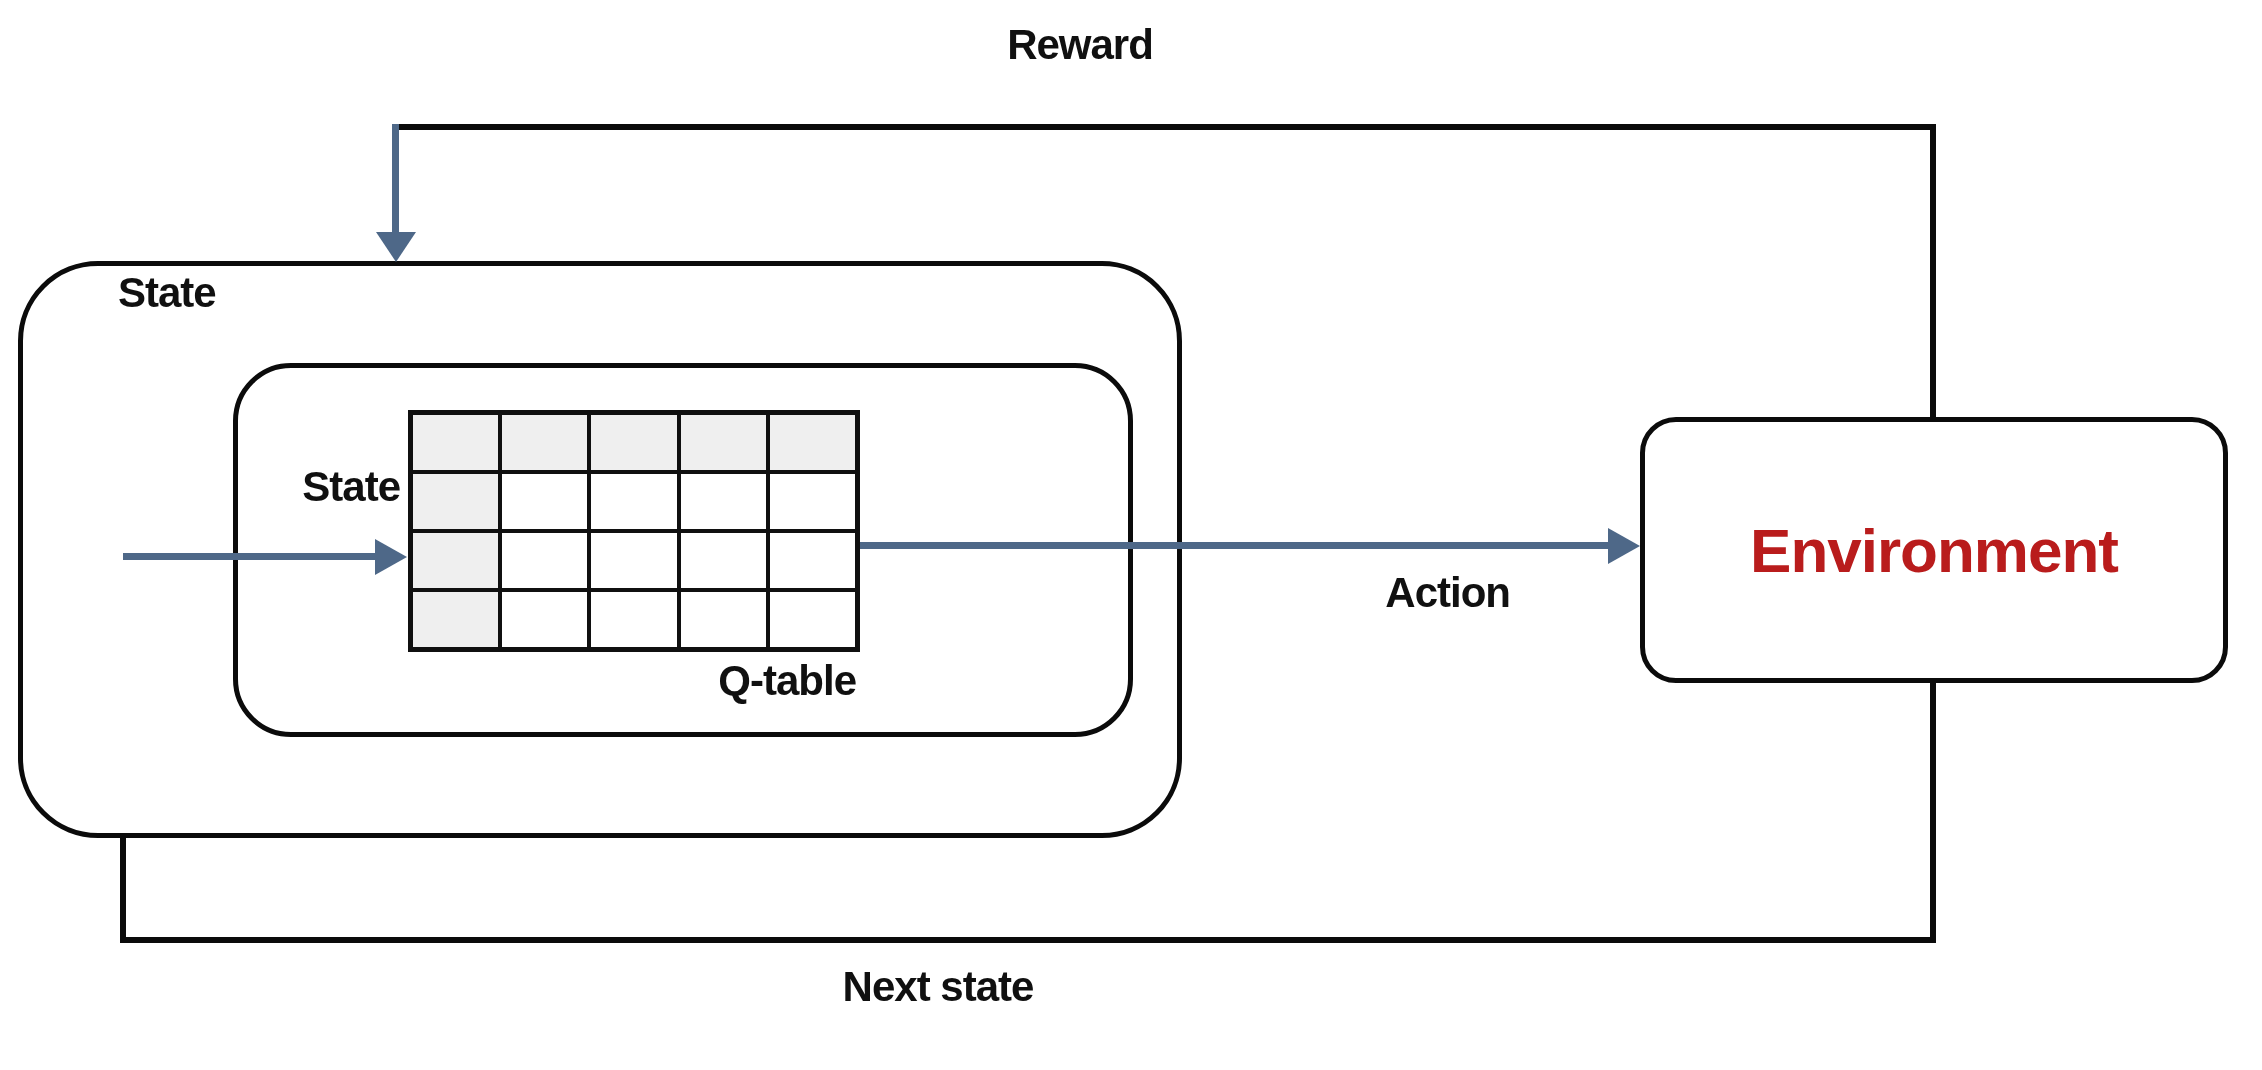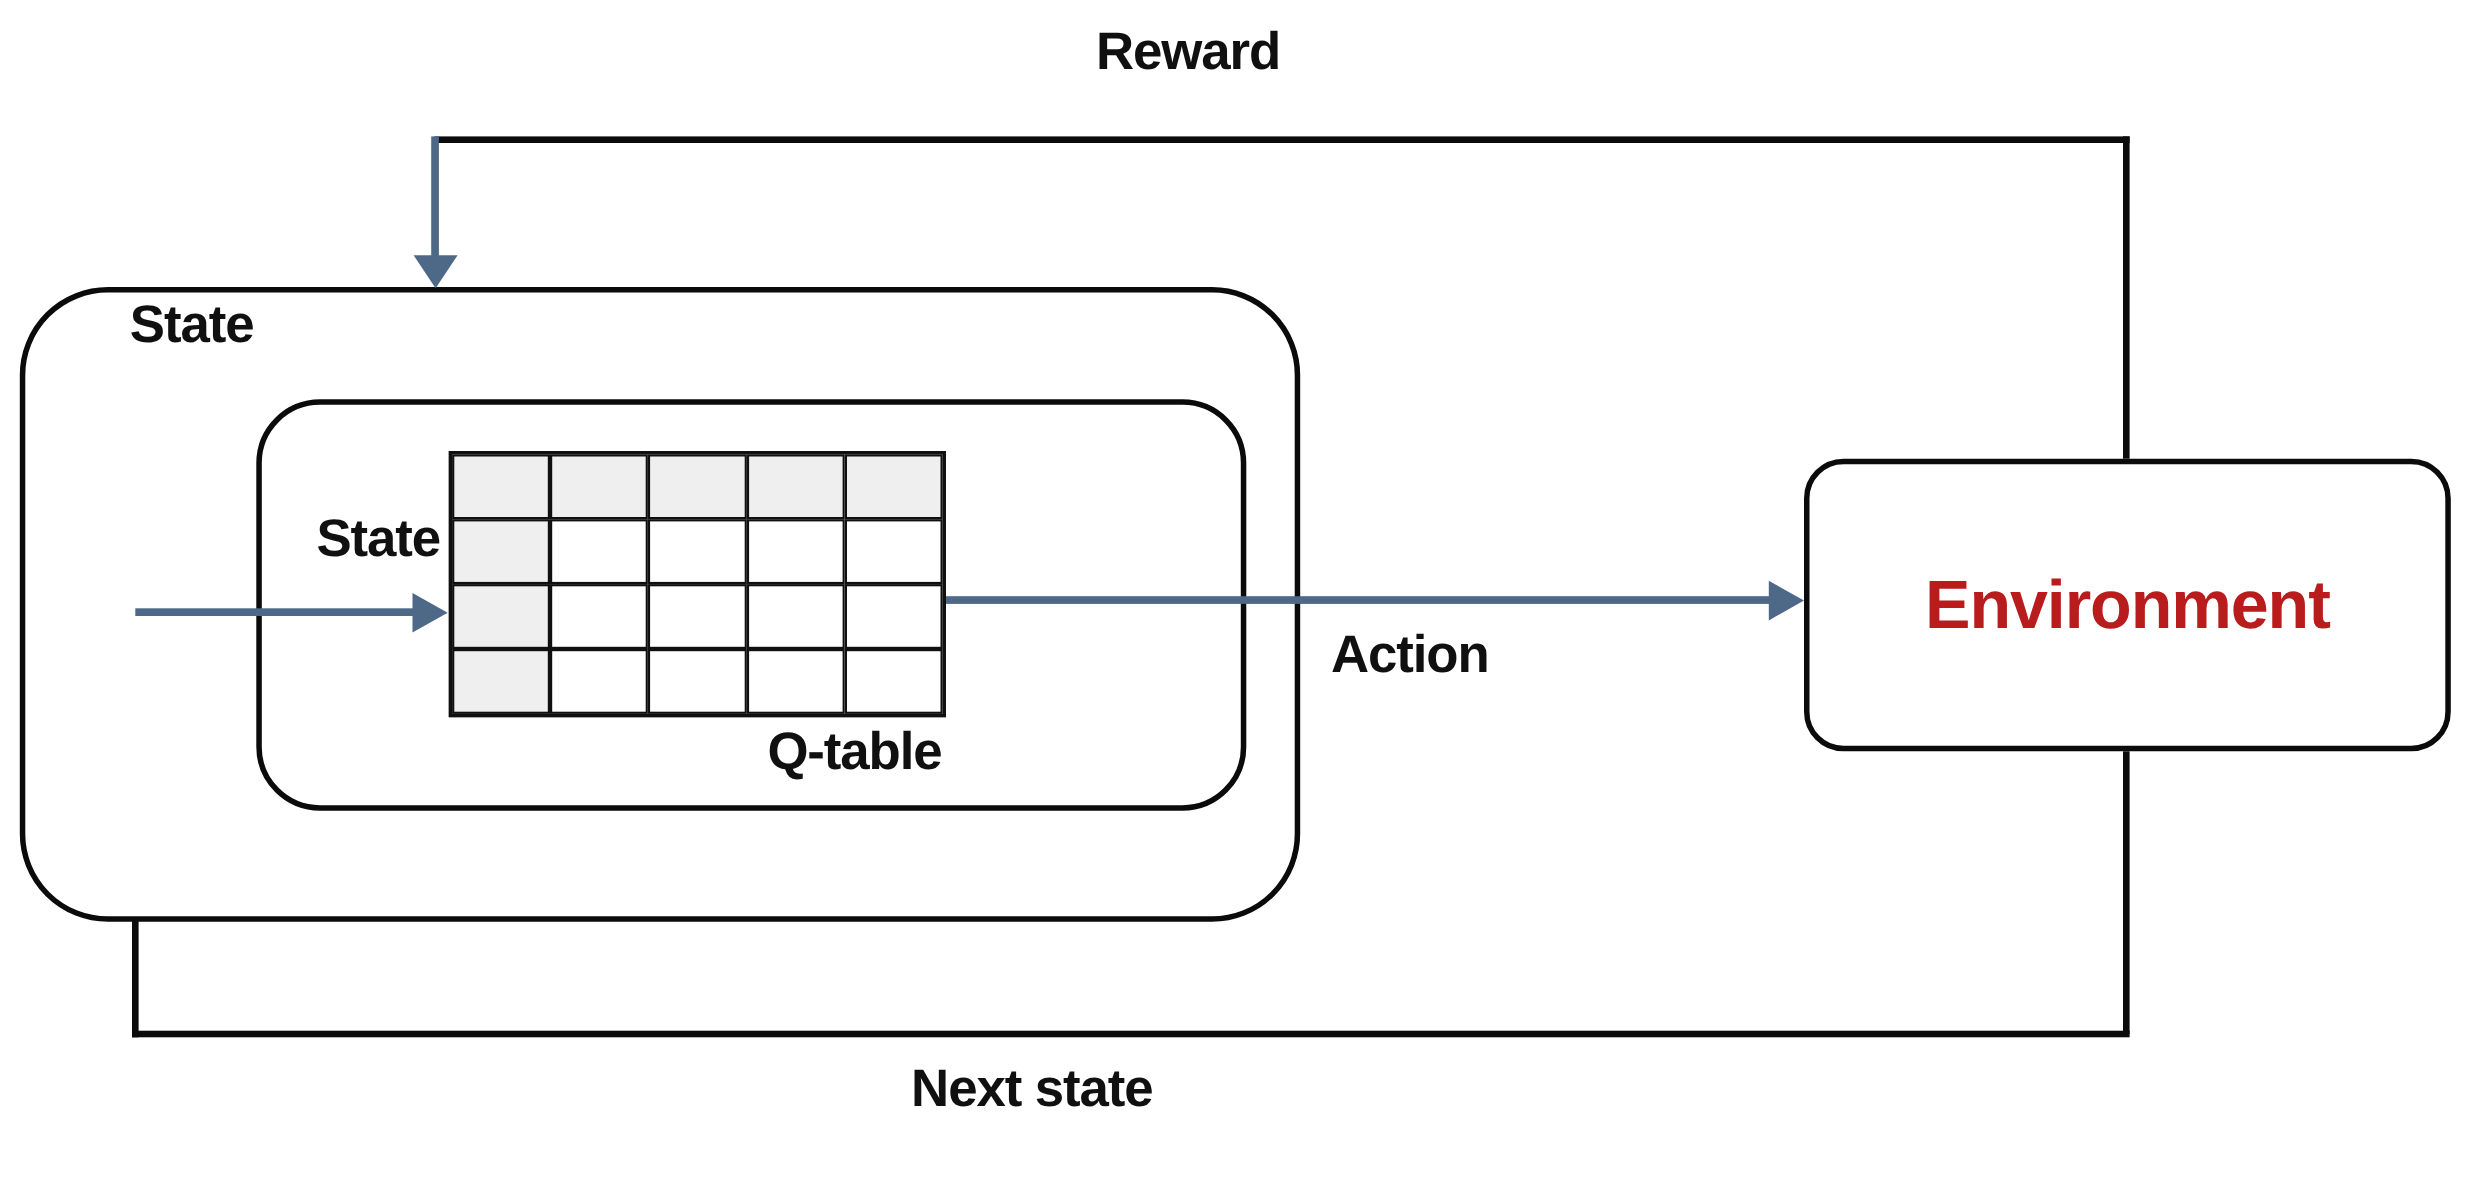--- a/index.html
+++ b/index.html
@@ -22,31 +22,31 @@
     border:5px solid var(--black);
     box-sizing:border-box;
   }
   #agent-box{left:18px;top:261px;width:1164px;height:577px;border-radius:80px;}
   #inner-box{left:233px;top:363px;width:900px;height:374px;border-radius:58px;}
   #env-box{left:1640px;top:417px;width:588px;height:266px;border-radius:36px;
            display:flex;align-items:center;justify-content:center;}
   .lbl{
     position:absolute;
     font-weight:bold;
-    font-size:48px;
+    font-size:42px;
     line-height:1;
     color:#101010;
     letter-spacing:-1px;
     white-space:nowrap;
   }
   #reward-label{left:880px;top:24px;width:400px;text-align:center;}
   #agent-label{left:118px;top:272px;}
   #state-label{left:190px;top:466px;width:210px;text-align:right;}
   #qtable-label{left:404px;top:660px;width:452px;text-align:right;}
-  #action-label{left:1210px;top:572px;width:300px;text-align:left;}
+  #action-label{left:1210px;top:572px;width:300px;text-align:right;}
   #env-label{position:static;font-weight:bold;font-size:62px;letter-spacing:-1px;color:#b91c1c;}
   #nextstate-label{left:738px;top:966px;width:400px;text-align:center;}
 
   .line{position:absolute;background:var(--black);}
   .blue{background:var(--blue);}
 
   
   #qtable-grid{
     position:absolute;left:408px;top:410px;width:452px;height:242px;
     display:grid;

